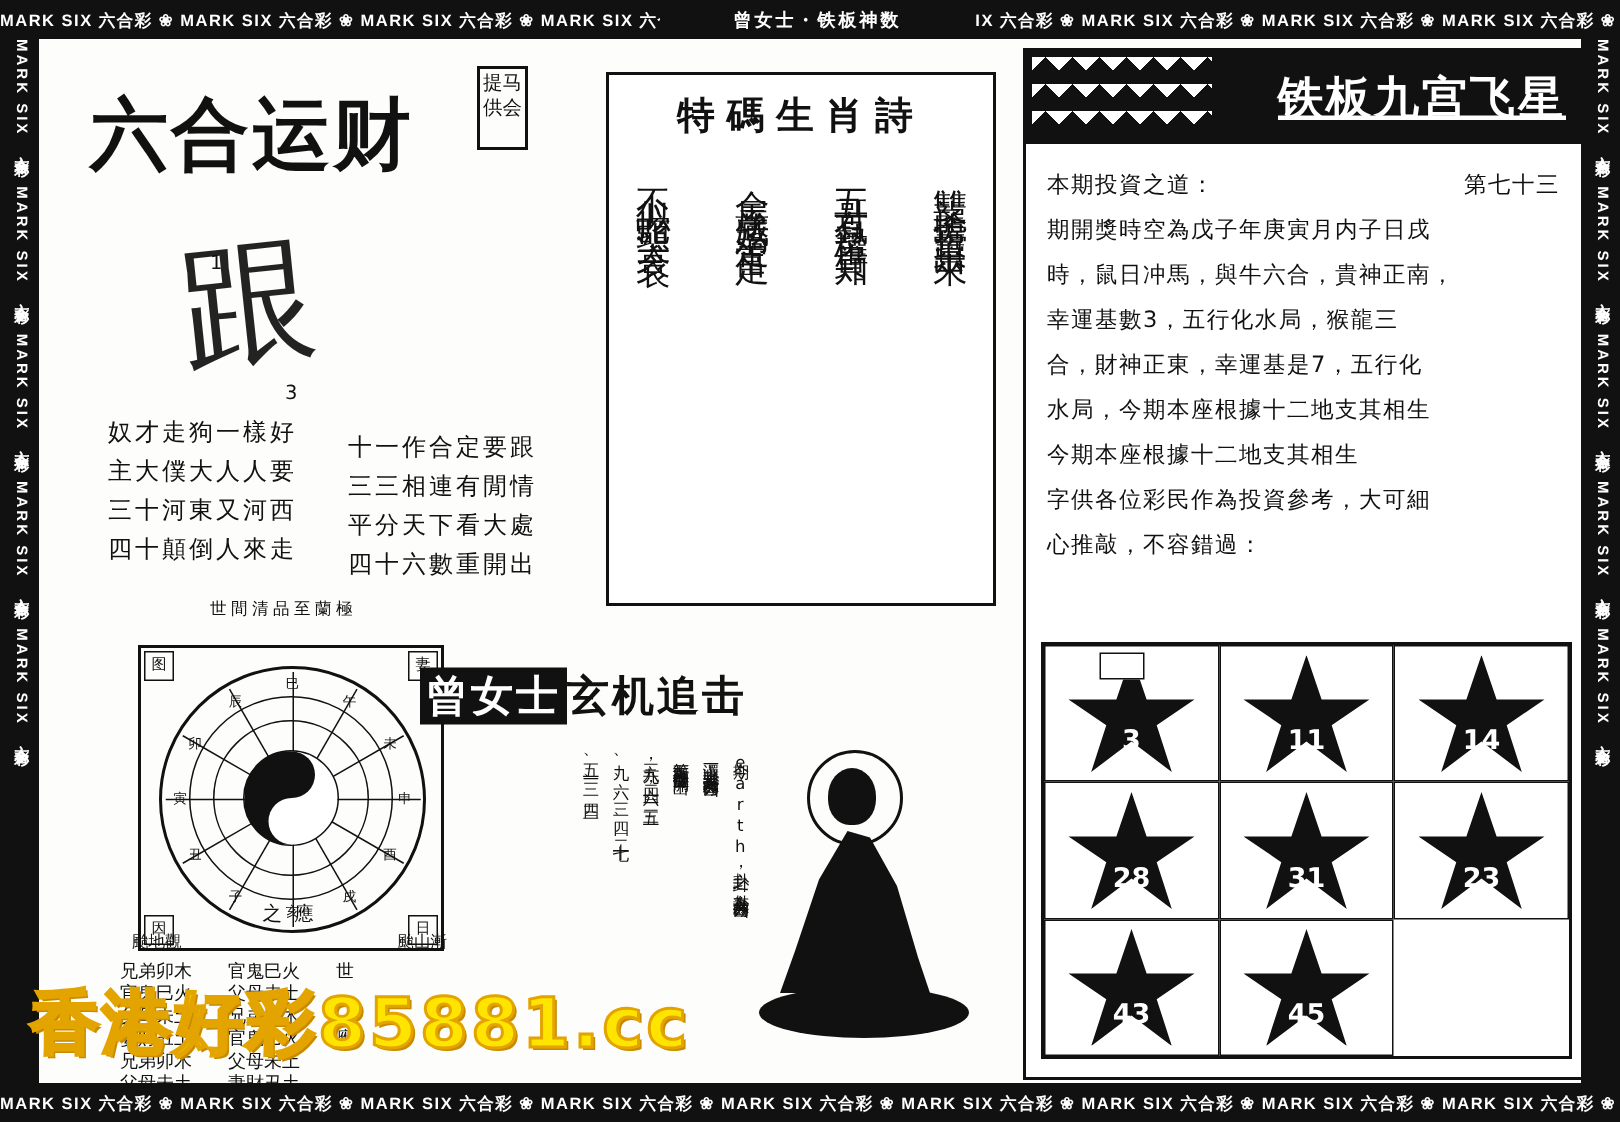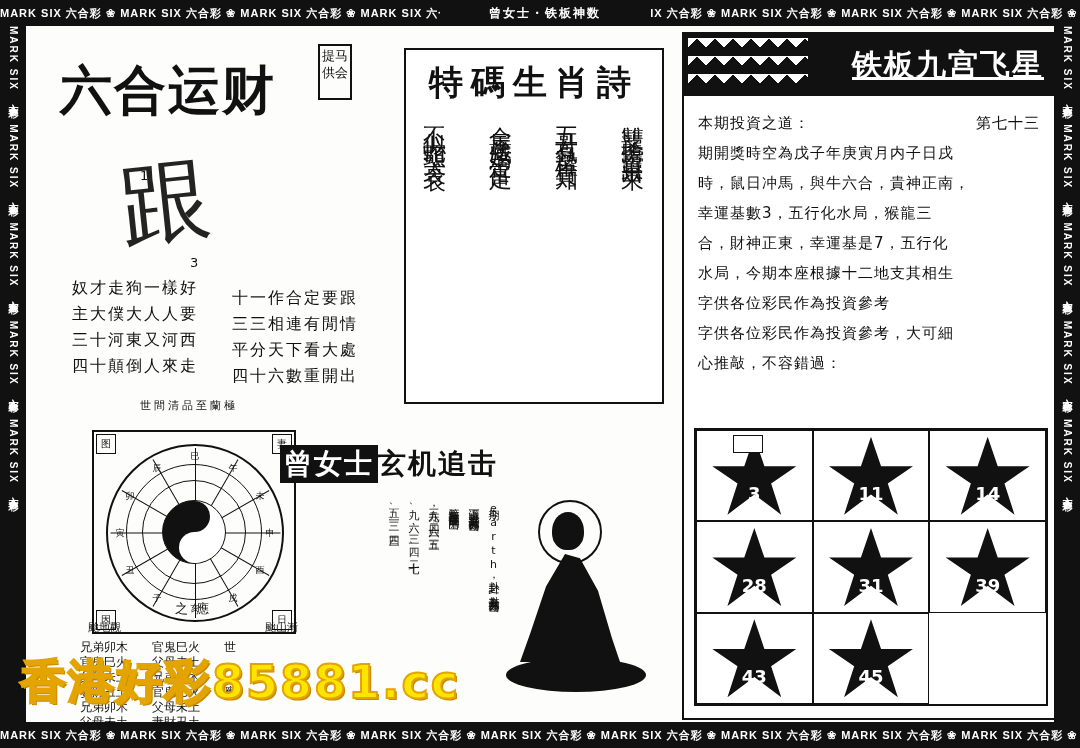--- a/index.html
+++ b/index.html
@@ -73,21 +73,21 @@
   #couplet-a{left:72px;top:275px;}
   #couplet-b{left:232px;top:285px;}
   #left-motto{
     position:absolute;left:140px;top:398px;font-size:11px;letter-spacing:3px;
   }
 
   
   #poem-panel{left:404px;top:48px;width:256px;height:352px;}
   #poem-title{
     position:absolute;left:0;top:10px;width:100%;text-align:center;
-    font-size:34px;font-weight:bold;letter-spacing:8px;
+    font-size:25px;font-weight:bold;letter-spacing:8px;
   }
   #poem-cols{
     position:absolute;left:14px;top:58px;width:228px;height:282px;
     display:flex;flex-direction:row-reverse;justify-content:space-between;
   }
   #poem-cols .pcol{
     writing-mode:vertical-rl;text-orientation:upright;
     font-size:23px;line-height:30px;letter-spacing:7px;
     font-family:"DejaVu Serif",serif;
   }
@@ -348,21 +348,21 @@
     <div id="right-body">
       <div class="row1">
         <span>本期投資之道：</span>
         <span>第七十三</span>
       </div>
       <div>期開獎時空為戊子年庚寅月内子日戌</div>
       <div>時，鼠日冲馬，與牛六合，貴神正南，</div>
       <div>幸運基數3，五行化水局，猴龍三</div>
       <div>合，財神正東，幸運基是7，五行化</div>
       <div>水局，今期本座根據十二地支其相生</div>
-      <div>字供各位彩民作為投資參考</div>
+      <div>今期本座根據十二地支其相生</div>
       <div>字供各位彩民作為投資參考，大可細</div>
       <div>心推敲，不容錯過：</div>
     </div>
 
     <div id="grid">
       <div class="cell">
         <span class="tag">天乙</span>
         <span class="tagbox"></span>
         <div class="star"></div>
         <span class="cnum">3</span>
@@ -378,21 +378,21 @@
       <div class="cell">
         <div class="star"></div>
         <span class="cnum">28</span>
       </div>
       <div class="cell">
         <div class="star"></div>
         <span class="cnum">31</span>
       </div>
       <div class="cell">
         <div class="star"></div>
-        <span class="cnum">39</span>
+        <span class="cnum">23</span>
       </div>
       <div class="cell">
         <div class="star"></div>
         <span class="cnum">43</span>
       </div>
       <div class="cell">
         <div class="star"></div>
         <span class="cnum">45</span>
       </div>
     </div>

